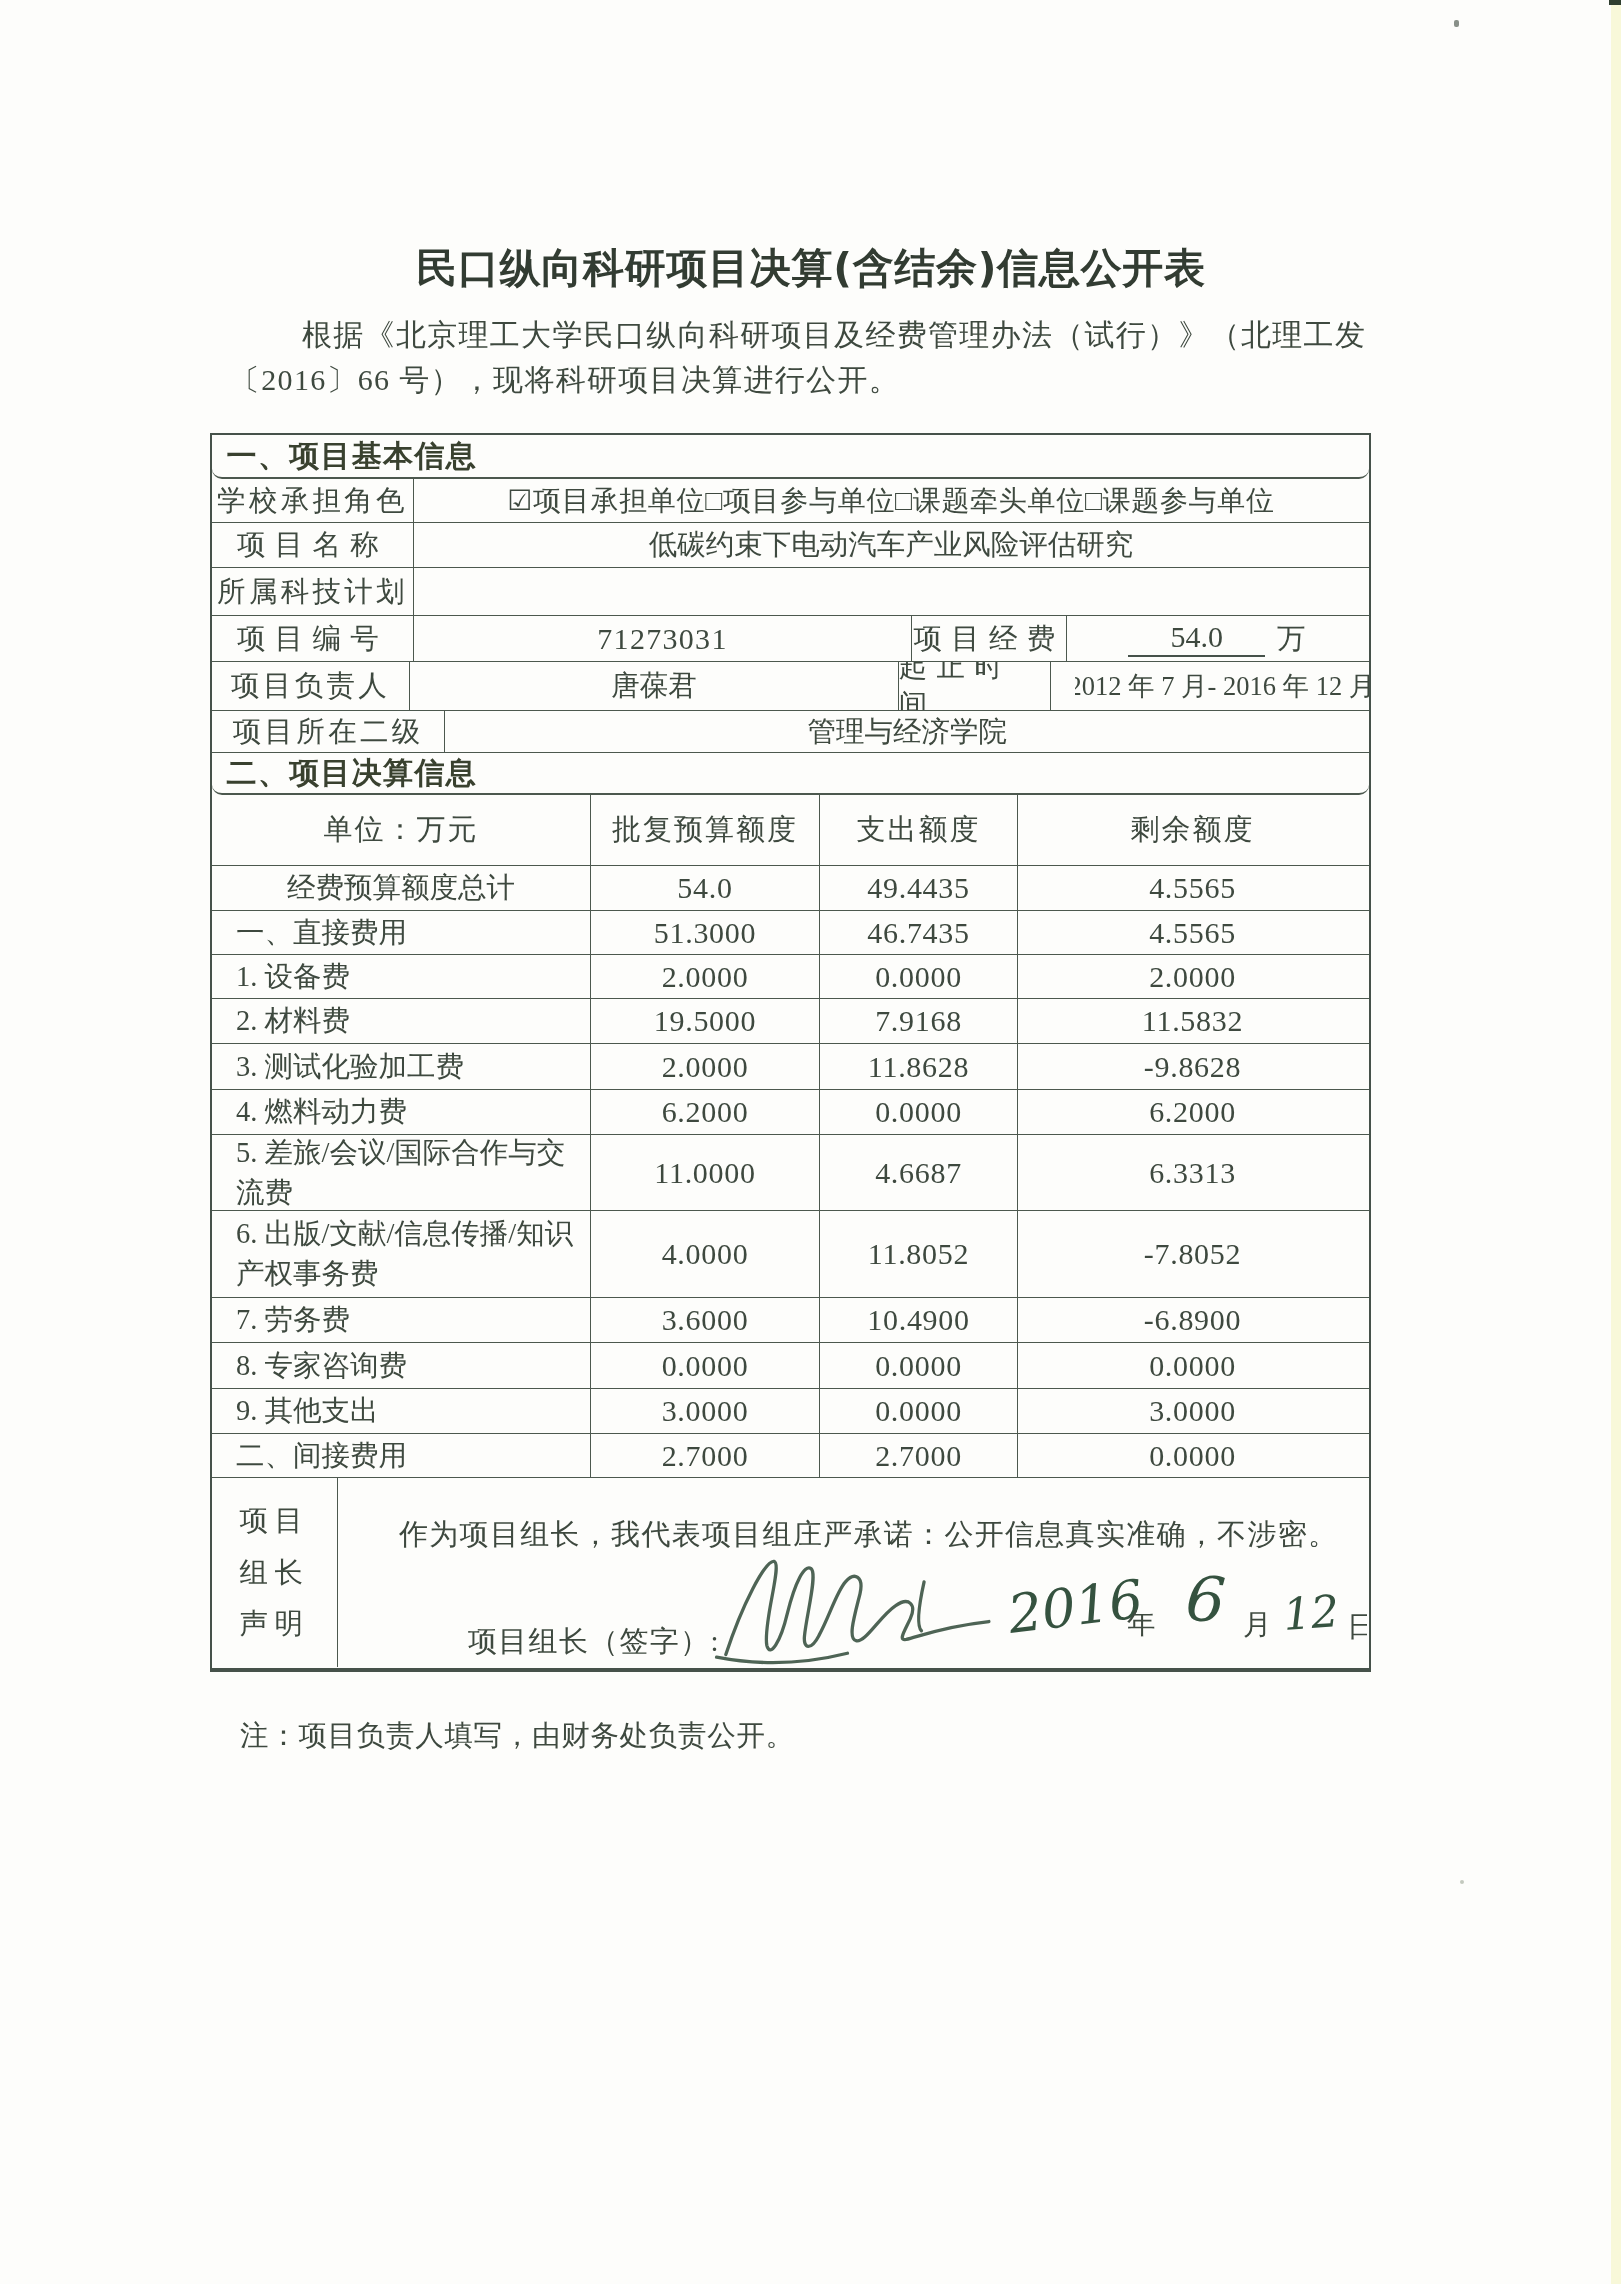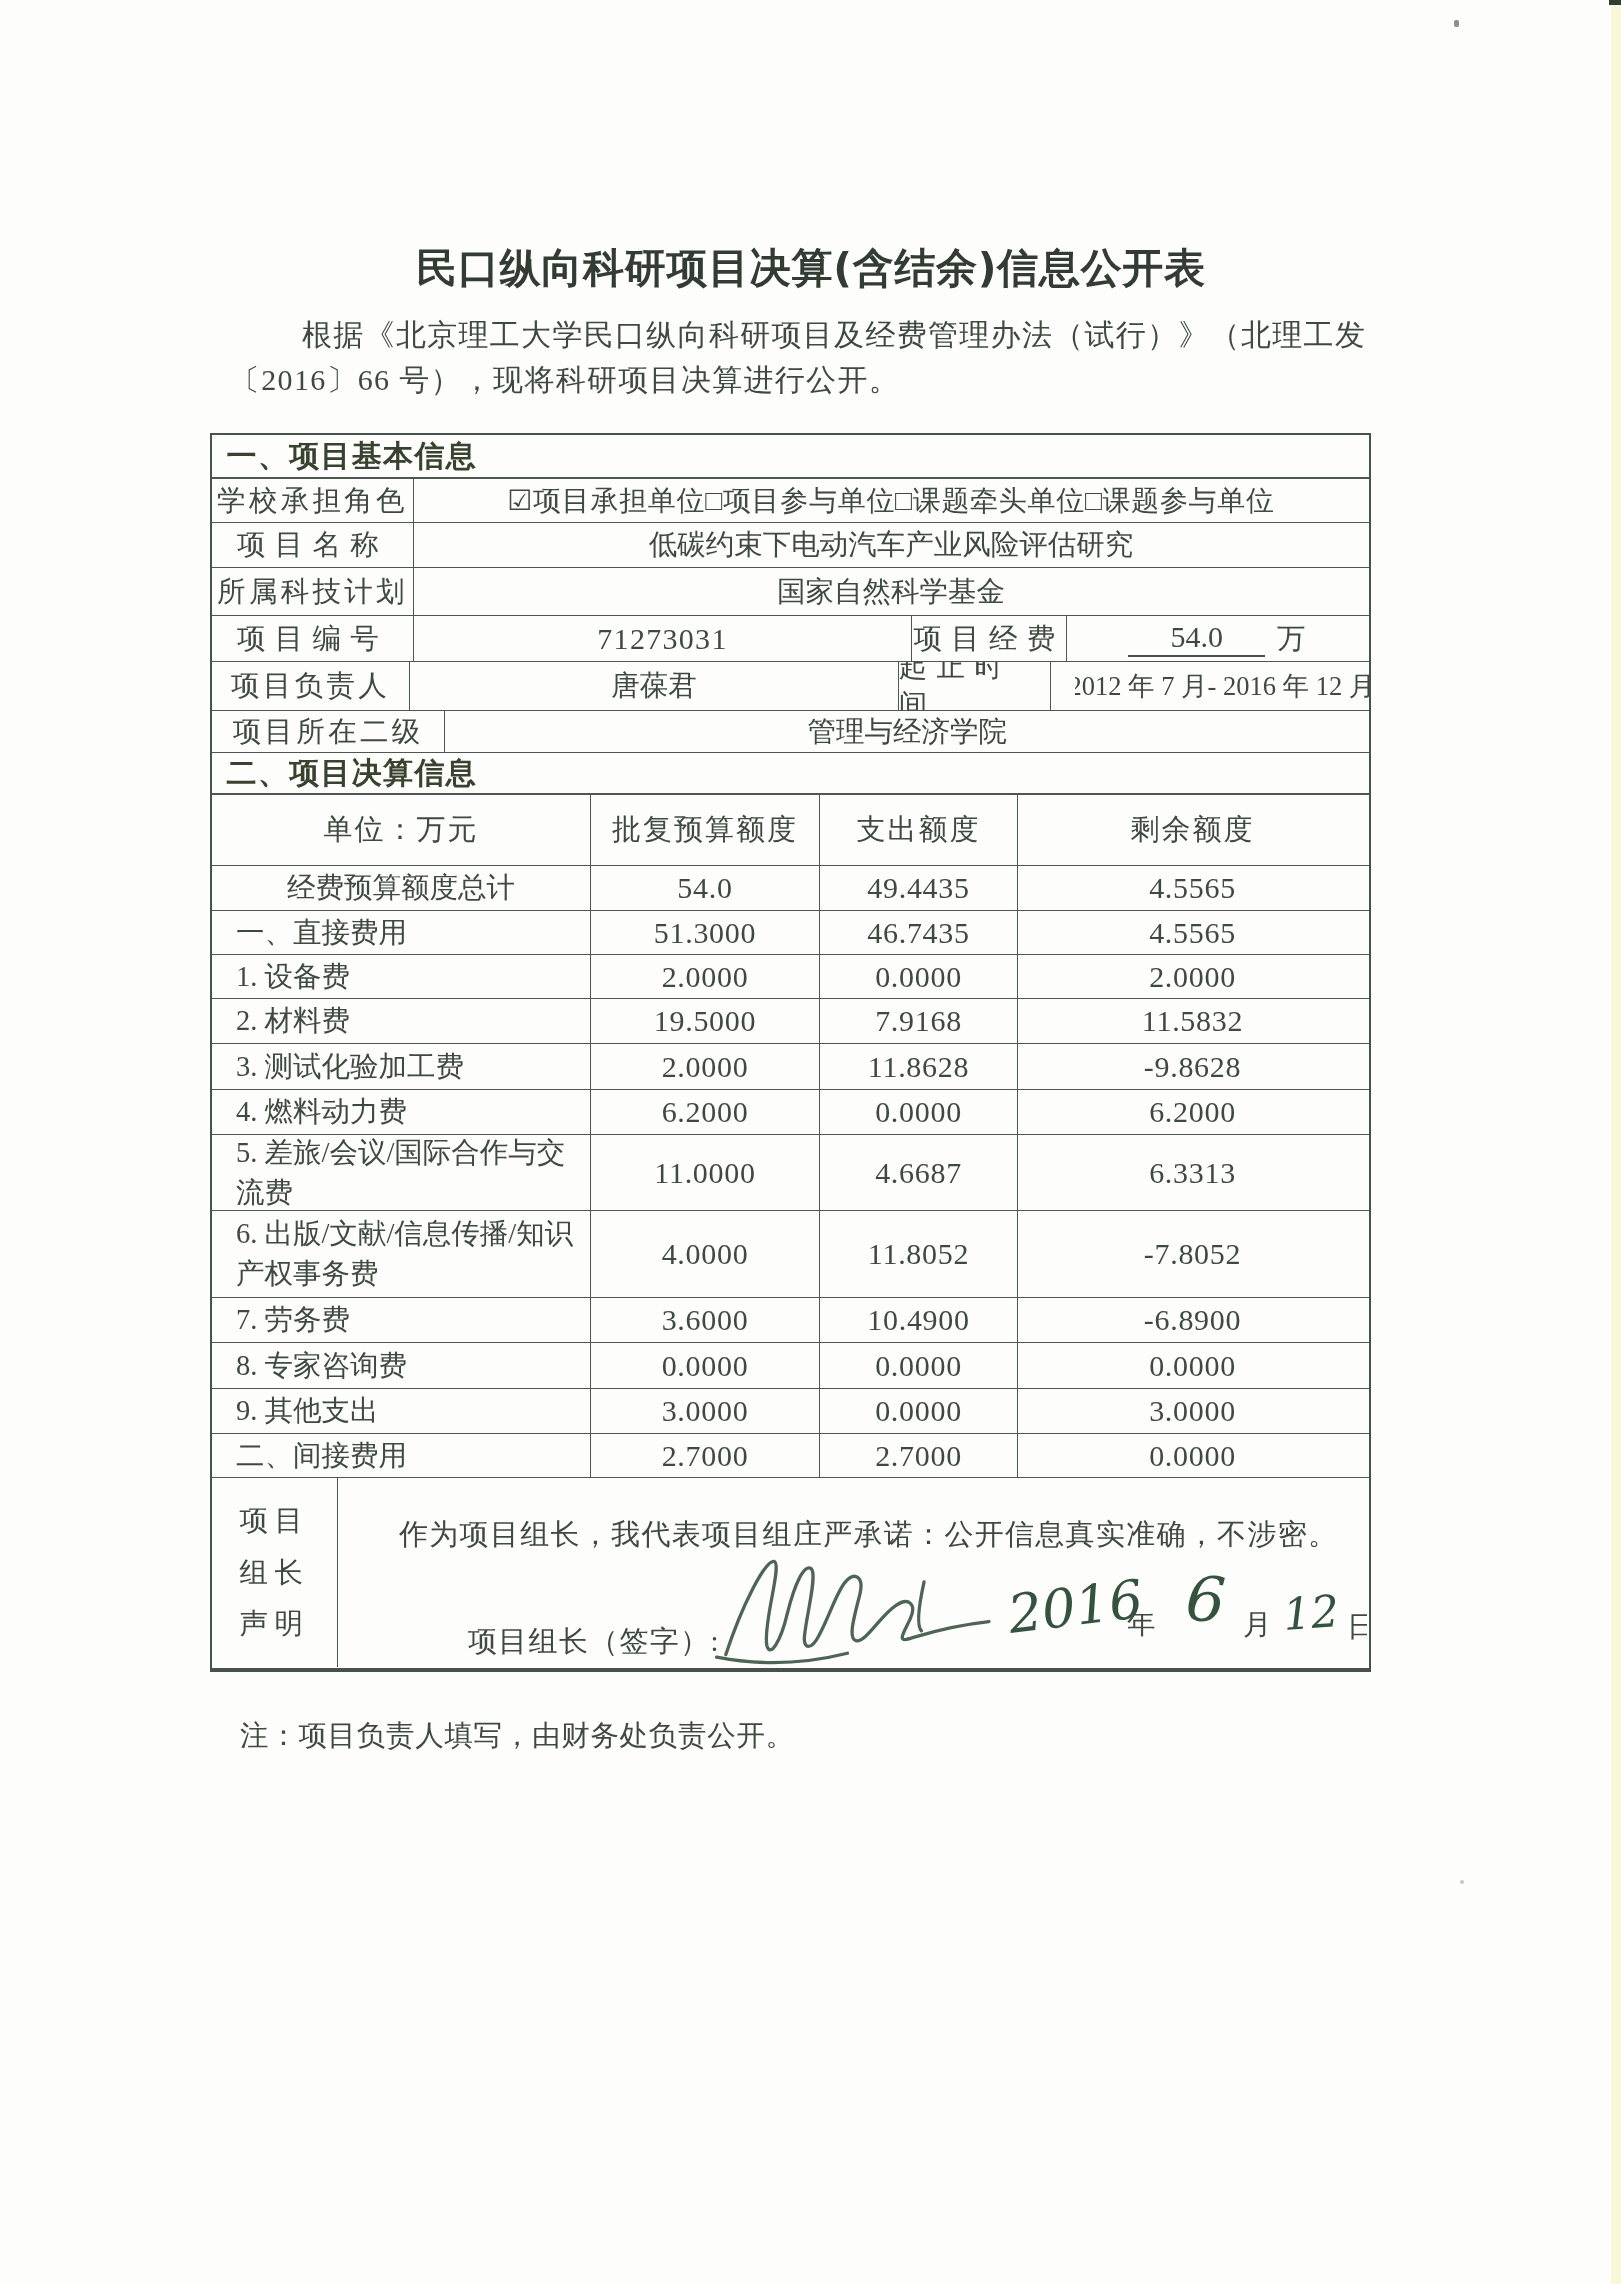--- a/index.html
+++ b/index.html
@@ -23,21 +23,21 @@
   .intro1{position:absolute;left:302px;top:315px;font-size:30px;letter-spacing:1.3px;white-space:nowrap;}
   .intro2{position:absolute;left:230px;top:360px;font-size:30px;letter-spacing:1.3px;white-space:nowrap;}
   .note{position:absolute;left:240px;top:1717px;font-size:28.5px;letter-spacing:0.7px;}
 
   
   .ftable{
     position:absolute;left:210px;top:433px;width:1161px;height:1239px;
     border:2.6px solid #46524a;border-bottom-width:4.6px;box-sizing:border-box;
   }
   .tr{display:flex;border-bottom:1.3px solid #4c584e;box-sizing:border-box;}
-  .tr.thick{border-bottom-width:2px;}
+  .tr.thick{border-bottom-width:2px;border-radius:10px;}
   .tr.last{border-bottom:none;}
   .td{
     box-sizing:border-box;border-right:1.3px solid #4c584e;
     display:flex;align-items:center;justify-content:center;
     font-size:28.5px;overflow:hidden;
   }
   .td.end{border-right:none;}
   .td.left{justify-content:flex-start;padding-left:24px;text-align:left;}
   .sechdr{
     font-family:"DejaVu Sans","Liberation Sans",sans-serif;font-weight:700;
@@ -97,21 +97,20 @@
       <div class="td end chk" style="width:954px">☑项目承担单位□项目参与单位□课题牵头单位□课题参与单位</div>
     </div>
 
     <div class="tr" style="height:45px">
       <div class="td sp4" style="width:202px">项目名称</div>
       <div class="td end" style="width:954px">低碳约束下电动汽车产业风险评估研究</div>
     </div>
 
     <div class="tr" style="height:48px">
       <div class="td sp6" style="width:202px">所属科技计划</div>
-      <div class="td end" style="width:954px">国家自然科学基金</div>
     </div>
 
     <div class="tr" style="height:46px">
       <div class="td sp4" style="width:202px">项目编号</div>
       <div class="td projno" style="width:498px">71273031</div>
       <div class="td sp4" style="width:155px">项目经费</div>
       <div class="td end" style="width:300px">
         <span class="uline">54.0</span>
         <span class="wan">万</span>
       </div>

